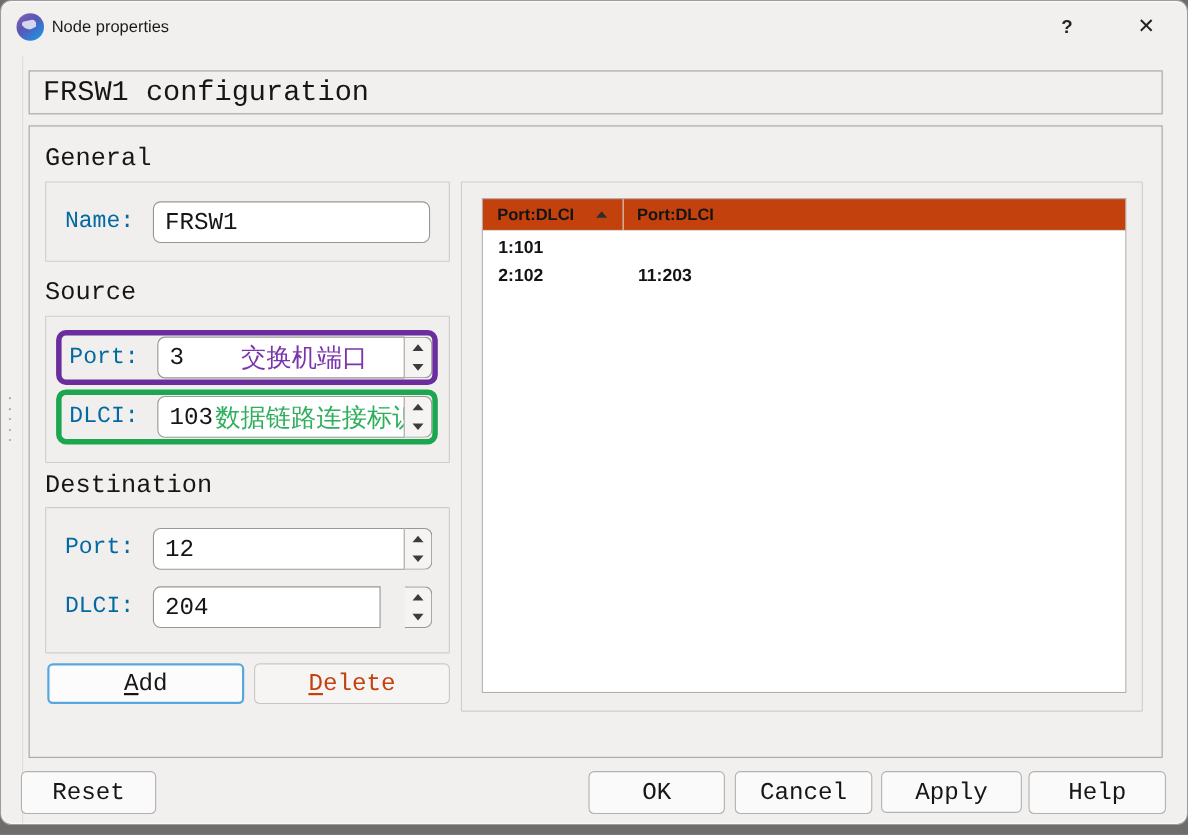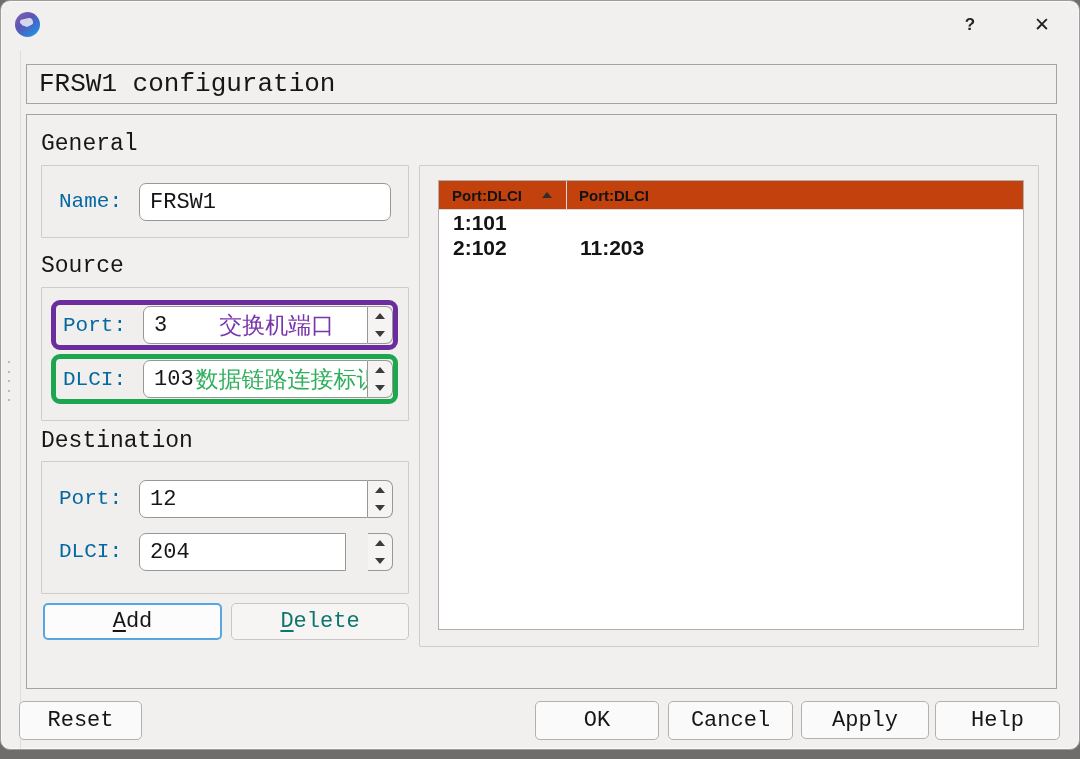--- a/index.html
+++ b/index.html
@@ -80,48 +80,49 @@
   .annot { font-size:23px; margin-left:2px; }
   .annot-purple { color:#7a35ad; margin-left:52px; }
   .annot-green { color:#2fae5c; }
 
   .btn {
     position:absolute; display:flex; align-items:center; justify-content:center;
     background:#fbfafa; border:1px solid #b3b1af; border-radius:5px;
     font-size:22px; color:#161616; cursor:default;
   }
   .btn-add { border:2px solid #58a6e0; background:#fcfcfc; }
-  .btn-delete { background:#f6f5f4; color:#0f766e; border-color:#c9c7c5; }
+  .btn-delete { background:#f6f5f4; color:#c2410c; border-color:#c9c7c5; }
   .u { text-decoration:underline; text-underline-offset:3px; }
 
   
   .map-table {
     position:absolute; left:437px; top:179px; width:586px; height:450px;
     background:#fff; border:1px solid #b2b0ae;
     font-family:"Liberation Sans", sans-serif;
   }
   .map-header {
     display:flex; height:29px; background:#c2410c; border-bottom:1px solid #d9d8d6;
     font-size:15px; font-weight:600; color:#141414;
   }
   .map-h1 { width:128px; position:relative; display:flex; align-items:center; padding-left:13px; border-right:1px solid #d9d8d6; }
   .sort-arrow { position:absolute; right:14px; top:11px; width:0; height:0;
     border-left:5px solid transparent; border-right:5px solid transparent; border-bottom:6px solid #2e2e2e; }
   .map-h2 { flex:1; display:flex; align-items:center; padding-left:12px; }
-  .map-row { display:flex; height:25px; font-size:21px; font-weight:600; color:#141414; align-items:flex-end; }
+  .map-row { display:flex; height:25px; font-size:16px; font-weight:600; color:#141414; align-items:flex-end; }
   .map-c1 { width:128px; padding-left:14px; }
   .map-c2 { flex:1; padding-left:13px; }
 </style>
 </head>
 <body>
 
 <div class="window">
 
   <div class="titlebar">
     <div class="app-icon"></div>
+    <div class="win-title">Node properties</div>
     <div class="win-btn win-help">?</div>
     <div class="win-btn win-close">✕</div>
   </div>
 
   <div class="left-line"></div>
   <div class="splitter">
     <i></i>
       <i></i>
       <i></i>
       <i></i>

